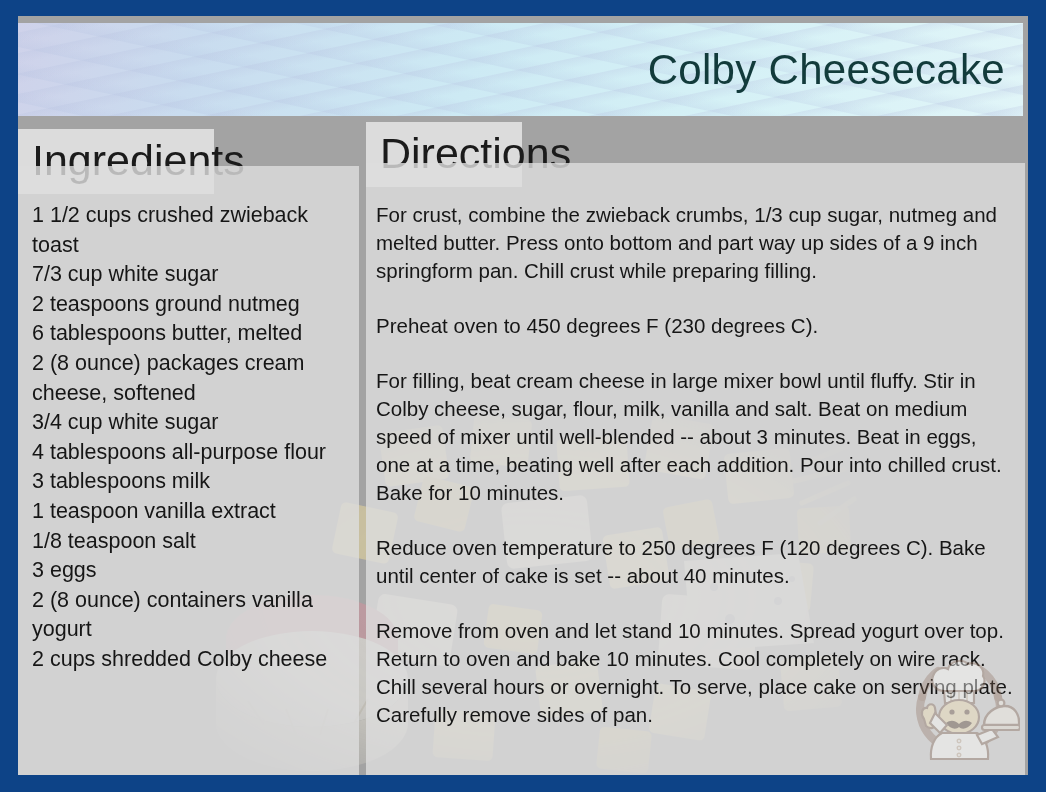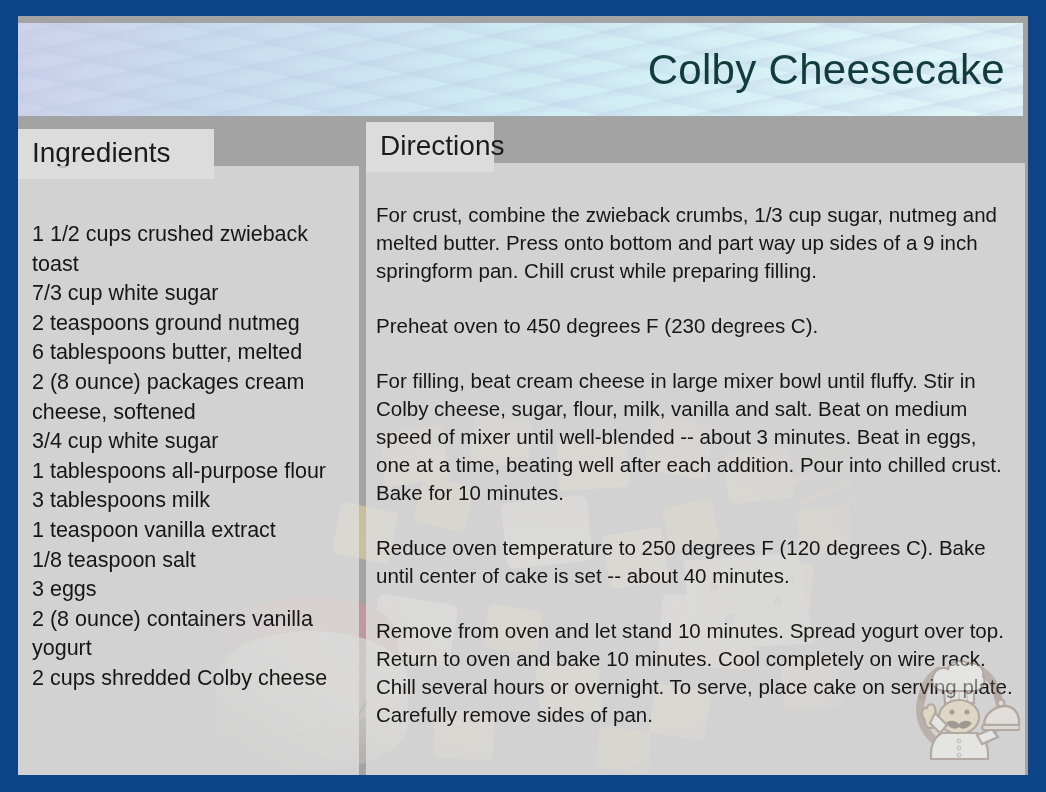--- a/index.html
+++ b/index.html
@@ -79,21 +79,21 @@
     color: #123b3b;
     letter-spacing: 0.3px;
     white-space: nowrap;
   }
 
   
   .panel-heading {
     position: absolute;
     background: #dcdcdc;
     color: #1b1b1b;
-    font-size: 28px;
+    font-size: 43px;
     font-weight: 400;
     line-height: 1;
     padding: 10px 14px 12px 14px;
     white-space: nowrap;
   }
 
   .panel-body {
     position: absolute;
     background: rgba(221, 221, 221, 0.82);
     color: #161616;
@@ -111,33 +111,32 @@
     top: 150px;
     width: 341px;
     height: 625px;
     padding: 35px 16px 10px 14px;
     font-size: 21.5px;
     line-height: 29.6px;
   }
 
   #ingredients-list {
     list-style: none;
-    margin-top: 19px;
   }
 
   #ingredients-list li {
     margin: 0;
     padding: 0;
   }
 
   
   #directions-heading {
     left: 348px;
     top: 106px;
-    width: 128px;
+    width: 156px;
   }
 
   #directions-body {
     left: 348px;
     top: 147px;
     width: 659px;
     height: 628px;
     padding: 38px 12px 10px 10px;
     font-size: 20.5px;
     line-height: 28px;
@@ -249,21 +248,21 @@
     <div id="ingredients-heading" class="panel-heading">Ingredients</div>
 
     <div id="ingredients-body" class="panel-body">
       <ul id="ingredients-list">
         <li>1 1/2 cups crushed zwieback toast</li>
         <li>7/3 cup white sugar</li>
         <li>2 teaspoons ground nutmeg</li>
         <li>6 tablespoons butter, melted</li>
         <li>2 (8 ounce) packages cream cheese, softened</li>
         <li>3/4 cup white sugar</li>
-        <li>1 tablespoons all-purpose flour</li>
+        <li>4 tablespoons all-purpose flour</li>
         <li>3 tablespoons milk</li>
         <li>1 teaspoon vanilla extract</li>
         <li>1/8 teaspoon salt</li>
         <li>3 eggs</li>
         <li>2 (8 ounce) containers vanilla yogurt</li>
         <li>2 cups shredded Colby cheese</li>
       </ul>
     </div>
 
     <div id="directions-heading" class="panel-heading">Directions</div>

